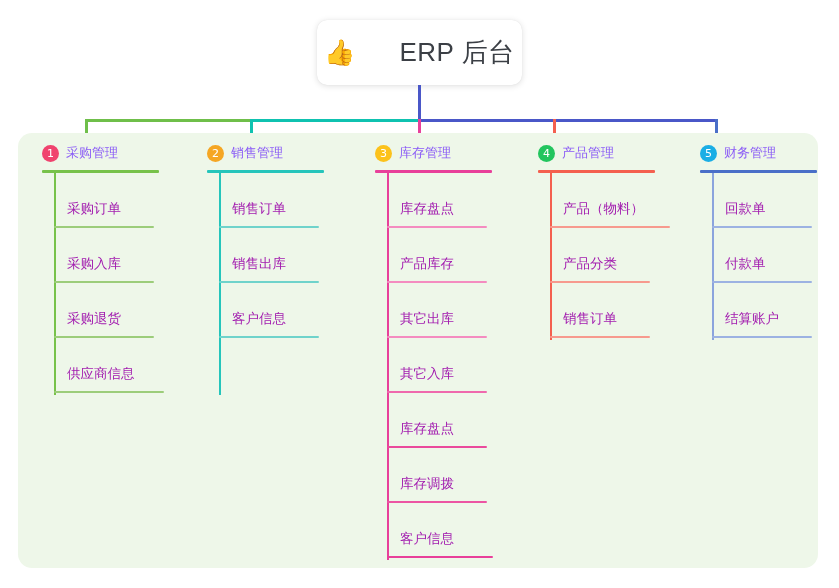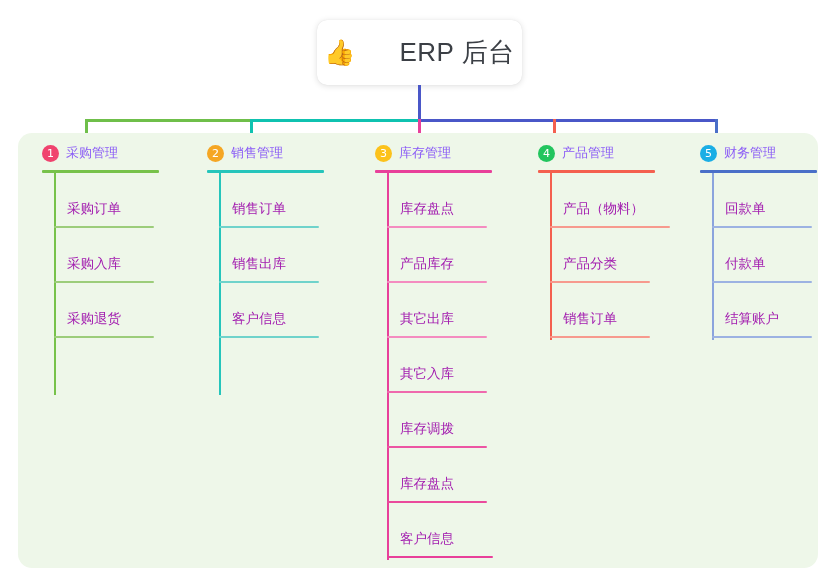--- a/index.html
+++ b/index.html
@@ -183,20 +183,24 @@
         <span class="item-rule" style="background:#9ccd7a;"></span>
       </div>
       <div class="item">
         <span class="item-label">采购入库</span>
         <span class="item-rule" style="background:#9ccd7a;"></span>
       </div>
       <div class="item">
         <span class="item-label">采购退货</span>
         <span class="item-rule" style="background:#9ccd7a;"></span>
       </div>
+      <div class="item">
+        <span class="item-label">供应商信息</span>
+        <span class="item-rule" style="background:#9ccd7a; width:110px;"></span>
+      </div>
     </div>
   </div>
 
   <div class="column" style="left:177px;">
     <div class="col-header">
       <span class="badge" style="background:#f5a623;">2</span>
       <span class="col-title">销售管理</span>
       <span class="col-header-rule" style="background:#25c5bb;"></span>
     </div>
     <div class="spine" style="height:222px; background:#25c5bb;"></div>
@@ -234,26 +238,26 @@
       </div>
       <div class="item">
         <span class="item-label">其它出库</span>
         <span class="item-rule" style="background:#f48cc0;"></span>
       </div>
       <div class="item">
         <span class="item-label">其它入库</span>
         <span class="item-rule" style="background:#ef69ad;"></span>
       </div>
       <div class="item">
+        <span class="item-label">库存盘点</span>
+        <span class="item-rule" style="background:#ea4a9c;"></span>
+      </div>
+      <div class="item">
         <span class="item-label">库存调拨</span>
         <span class="item-rule" style="background:#ec55a3;"></span>
-      </div>
-      <div class="item">
-        <span class="item-label">库存盘点</span>
-        <span class="item-rule" style="background:#ea4a9c;"></span>
       </div>
       <div class="item">
         <span class="item-label">客户信息</span>
         <span class="item-rule" style="background:#e8409a; width:106px;"></span>
       </div>
     </div>
   </div>
 
   <div class="column" style="left:508px;">
     <div class="col-header">

